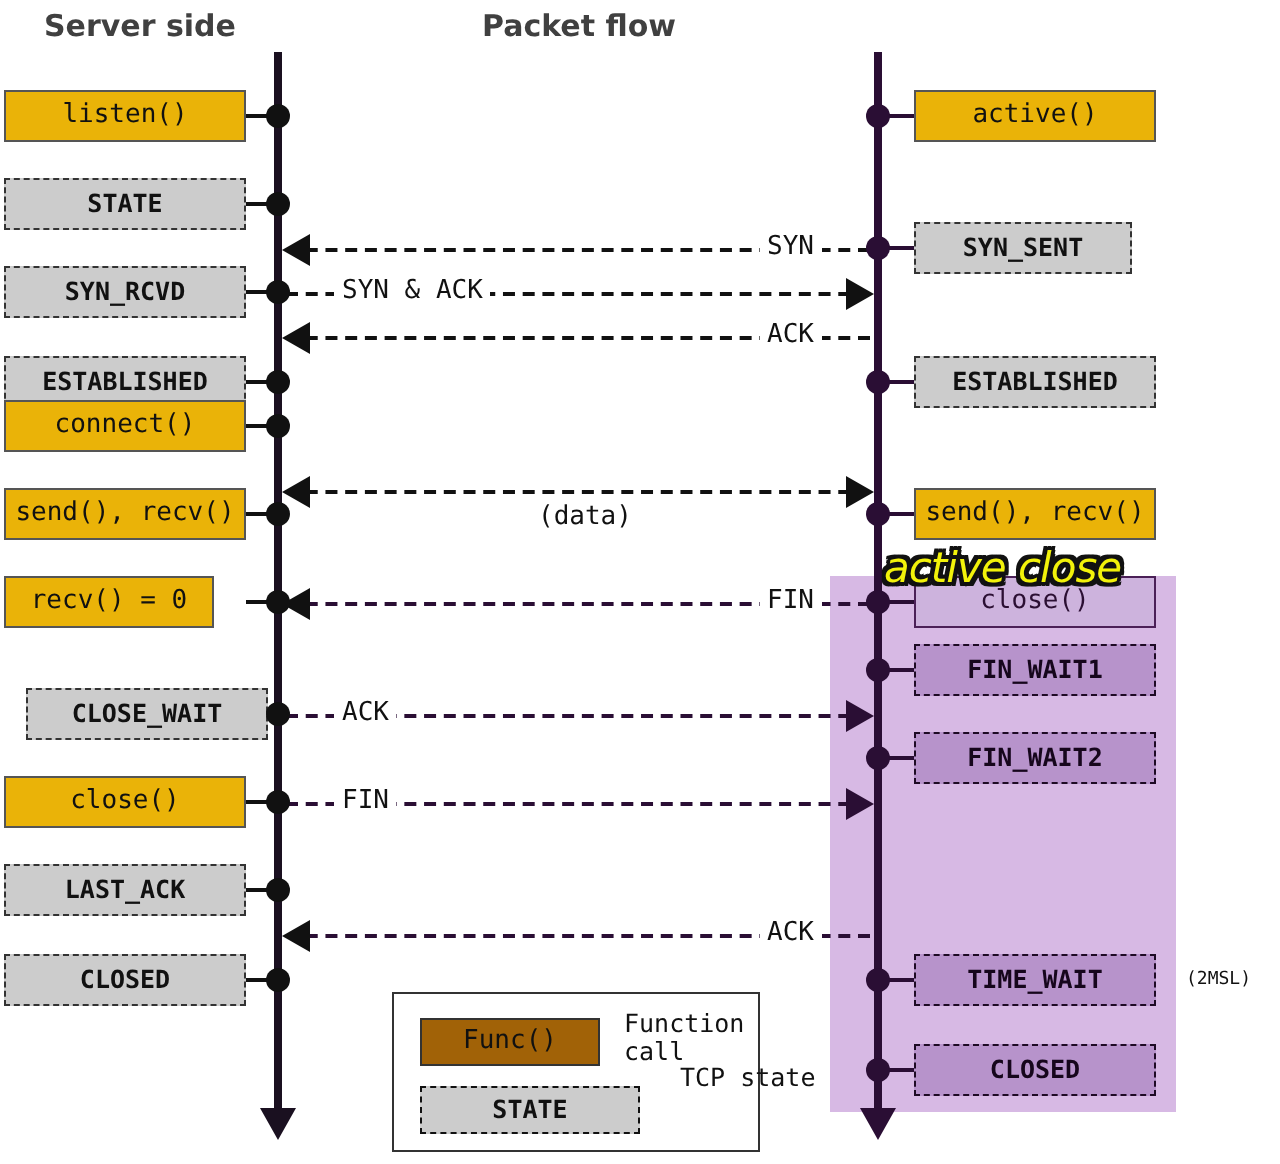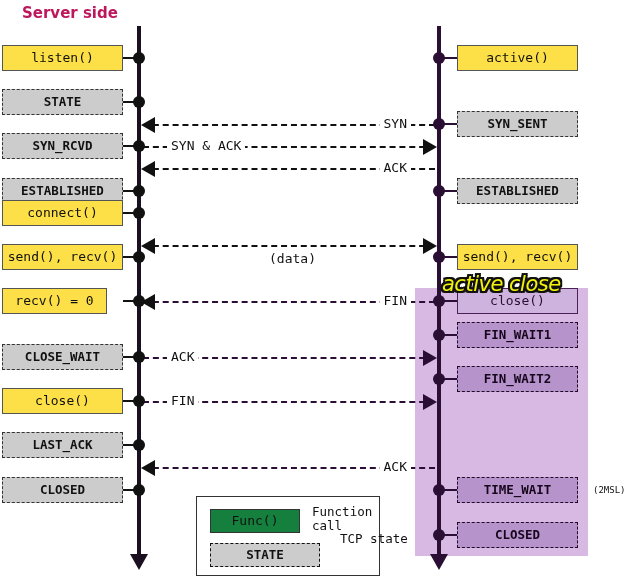--- a/index.html
+++ b/index.html
@@ -2,21 +2,21 @@
 <html><head>
 <meta charset="utf-8">
 <style>
   html,body{margin:0;padding:0;background:#ffffff;}
   body{width:640px;height:582px;position:relative;overflow:hidden;
        font-family:"DejaVu Sans",sans-serif;}
   .stage{position:absolute;left:0;top:0;width:640px;height:582px;}
 
   
   .col-head{position:absolute;font-family:"DejaVu Sans",sans-serif;
-            font-weight:bold;font-size:15px;color:#be185d;white-space:nowrap;}
+            font-weight:bold;font-size:15px;color:#404040;white-space:nowrap;}
 
   
   .highlight{position:absolute;background:#d7b9e4;}
 
   
   .timeline{position:absolute;width:4px;background:#1a1020;}
   .timeline.client{background:#2a0e34;}
   .tl-arrow{position:absolute;width:0;height:0;border-left:9px solid transparent;
             border-right:9px solid transparent;border-top:16px solid #1a1020;}
   .tl-arrow.client{border-top-color:#2a0e34;}
@@ -25,21 +25,21 @@
   .dot{position:absolute;width:12px;height:12px;border-radius:50%;background:#111;}
   .dot.client{background:#2a0e34;}
   
   .stub{position:absolute;height:2px;background:#111;}
   .stub.client{background:#2a0e34;}
 
   
   .box{position:absolute;box-sizing:border-box;height:26px;line-height:24px;
        text-align:center;font-family:"DejaVu Sans Mono",monospace;
        font-size:13px;color:#111;white-space:nowrap;overflow:hidden;}
-  .box.func{background:#fde047;border:1.5px solid #555;}
+  .box.func{background:#eab308;border:1.5px solid #555;}
   .box.state{background:#cccccc;border:1.5px dashed #333;font-weight:bold;font-size:12.5px;}
   .box.func.cl{background:#cdb3dd;border:1.5px solid #4b2057;color:#2b0f33;}
   .box.state.cl{background:#b793cb;border:1.5px dashed #1d0a24;color:#16061c;}
 
   
   .pkt-line{position:absolute;height:0;border-top:2px dashed #111;}
   .pkt-line.cl{border-top-color:#2a0e34;}
   .arrow-l{position:absolute;width:0;height:0;border-top:8px solid transparent;
            border-bottom:8px solid transparent;border-right:14px solid #111;}
   .arrow-r{position:absolute;width:0;height:0;border-top:8px solid transparent;
@@ -60,33 +60,34 @@
 
   
   .note{position:absolute;font-family:"DejaVu Sans Mono",monospace;
         font-size:9px;color:#111;white-space:nowrap;}
 
   
   .legend{position:absolute;box-sizing:border-box;background:#ffffff;
           border:1.5px solid #333;}
   .legend-box{position:absolute;box-sizing:border-box;height:24px;line-height:22px;
               text-align:center;font-family:"DejaVu Sans Mono",monospace;font-size:13px;color:#111;}
-  .legend-box.f{background:#15803d;border:1.5px solid #333;}
+  .legend-box.f{background:#a16207;border:1.5px solid #333;}
   .legend-box.s{background:#cccccc;border:1.5px dashed #111;font-weight:bold;font-size:12.5px;}
   .legend-txt{position:absolute;font-family:"DejaVu Sans Mono",monospace;
               font-size:12.5px;color:#111;line-height:14px;white-space:pre;}
 </style>
 </head>
 <body>
 
 <div class="stage">
 
   <div class="highlight" style="left:415px;top:288px;width:173px;height:268px;"></div>
 
   <div class="col-head" style="left:22px;top:4px;">Server side</div>
+  <div class="col-head" style="left:241px;top:4px;">Packet flow</div>
 
   <div class="timeline" style="left:137px;top:26px;height:530px;"></div>
   <div class="tl-arrow" style="left:130px;top:554px;"></div>
 
   <div class="timeline client" style="left:437px;top:26px;height:530px;"></div>
   <div class="tl-arrow client" style="left:430px;top:554px;"></div>
 
   <div id="packets-layer">
       <div class="pkt-line" style="left: 143px; top: 124px; width: 292px;"></div>
       <div class="arrow-l" style="left: 141px; top: 117px;"></div>
@@ -130,38 +131,38 @@
       <div class="stub" style="left: 123px; top: 212px; width: 16px;"></div>
       <div class="box func" style="left: 2px; top: 200px; width: 121px;">connect()</div>
       <div class="dot" style="left: 133px; top: 207px;"></div>
       <div class="stub" style="left: 123px; top: 256px; width: 16px;"></div>
       <div class="box func" style="left: 2px; top: 244px; width: 121px;">send(), recv()</div>
       <div class="dot" style="left: 133px; top: 251px;"></div>
       <div class="stub" style="left: 123px; top: 300px; width: 16px;"></div>
       <div class="box func" style="left: 2px; top: 288px; width: 105px;">recv() = 0</div>
       <div class="dot" style="left: 133px; top: 295px;"></div>
       <div class="stub" style="left: 123px; top: 356px; width: 16px;"></div>
-      <div class="box state" style="left: 2px; top: 344px; width: 121px;">CLOSE_WAIT</div>
+      <div class="box state" style="left: 13px; top: 344px; width: 121px;">CLOSE_WAIT</div>
       <div class="dot" style="left: 133px; top: 351px;"></div>
       <div class="stub" style="left: 123px; top: 400px; width: 16px;"></div>
       <div class="box func" style="left: 2px; top: 388px; width: 121px;">close()</div>
       <div class="dot" style="left: 133px; top: 395px;"></div>
       <div class="stub" style="left: 123px; top: 444px; width: 16px;"></div>
       <div class="box state" style="left: 2px; top: 432px; width: 121px;">LAST_ACK</div>
       <div class="dot" style="left: 133px; top: 439px;"></div>
       <div class="stub" style="left: 123px; top: 489px; width: 16px;"></div>
       <div class="box state" style="left: 2px; top: 477px; width: 121px;">CLOSED</div>
       <div class="dot" style="left: 133px; top: 484px;"></div>
     </div>
   <div id="client-layer">
       <div class="stub client" style="left: 439px; top: 57px; width: 18px;"></div>
       <div class="box func" style="left: 457px; top: 45px; width: 121px;">active()</div>
       <div class="dot client" style="left: 433px; top: 52px;"></div>
       <div class="stub client" style="left: 439px; top: 123px; width: 18px;"></div>
-      <div class="box state" style="left: 457px; top: 111px; width: 121px;">SYN_SENT</div>
+      <div class="box state" style="left: 457px; top: 111px; width: 109px;">SYN_SENT</div>
       <div class="dot client" style="left: 433px; top: 118px;"></div>
       <div class="stub client" style="left: 439px; top: 190px; width: 18px;"></div>
       <div class="box state" style="left: 457px; top: 178px; width: 121px;">ESTABLISHED</div>
       <div class="dot client" style="left: 433px; top: 185px;"></div>
       <div class="stub client" style="left: 439px; top: 256px; width: 18px;"></div>
       <div class="box func" style="left: 457px; top: 244px; width: 121px;">send(), recv()</div>
       <div class="dot client" style="left: 433px; top: 251px;"></div>
       <div class="stub client" style="left: 439px; top: 300px; width: 18px;"></div>
       <div class="box func cl" style="left: 457px; top: 288px; width: 121px;">close()</div>
       <div class="dot client" style="left: 433px; top: 295px;"></div>

